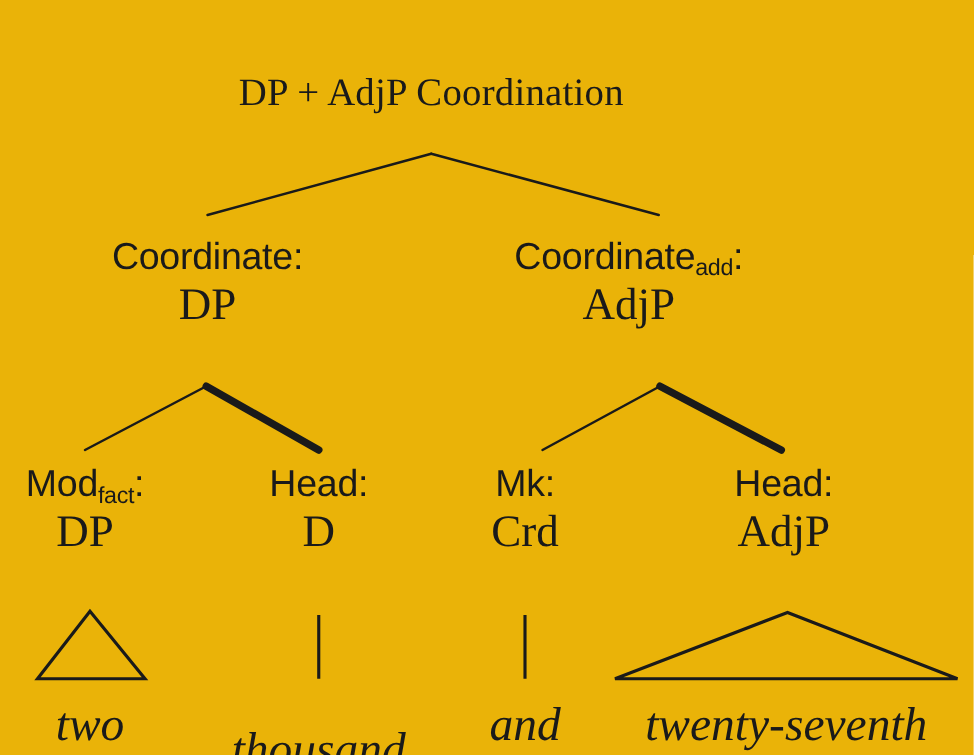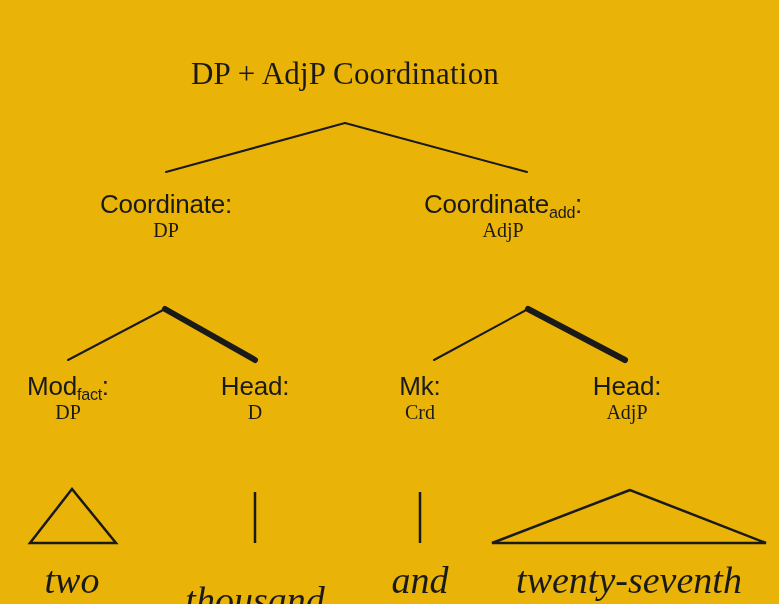--- a/index.html
+++ b/index.html
@@ -34,34 +34,34 @@
     white-space: nowrap;
     line-height: 1.08;
   }
   .root-label {
     font-family: "Liberation Serif", serif;
     font-size: 31px;
     letter-spacing: 0.2px;
   }
   .fn-label {
     font-family: "Liberation Sans", sans-serif;
-    font-size: 26px;
+    font-size: 30px;
     letter-spacing: -0.2px;
     display: block;
   }
   .fn-label sub {
     font-size: 0.62em;
     vertical-align: baseline;
     position: relative;
     bottom: -0.28em;
     letter-spacing: -0.3px;
   }
   .cat-label {
     font-family: "Liberation Serif", serif;
-    font-size: 20px;
+    font-size: 36px;
     display: block;
     margin-top: 2px;
   }
   .terminal {
     position: absolute;
     transform: translateX(-50%);
     font-family: "Liberation Serif", serif;
     font-style: italic;
     font-size: 38px;
     white-space: nowrap;

